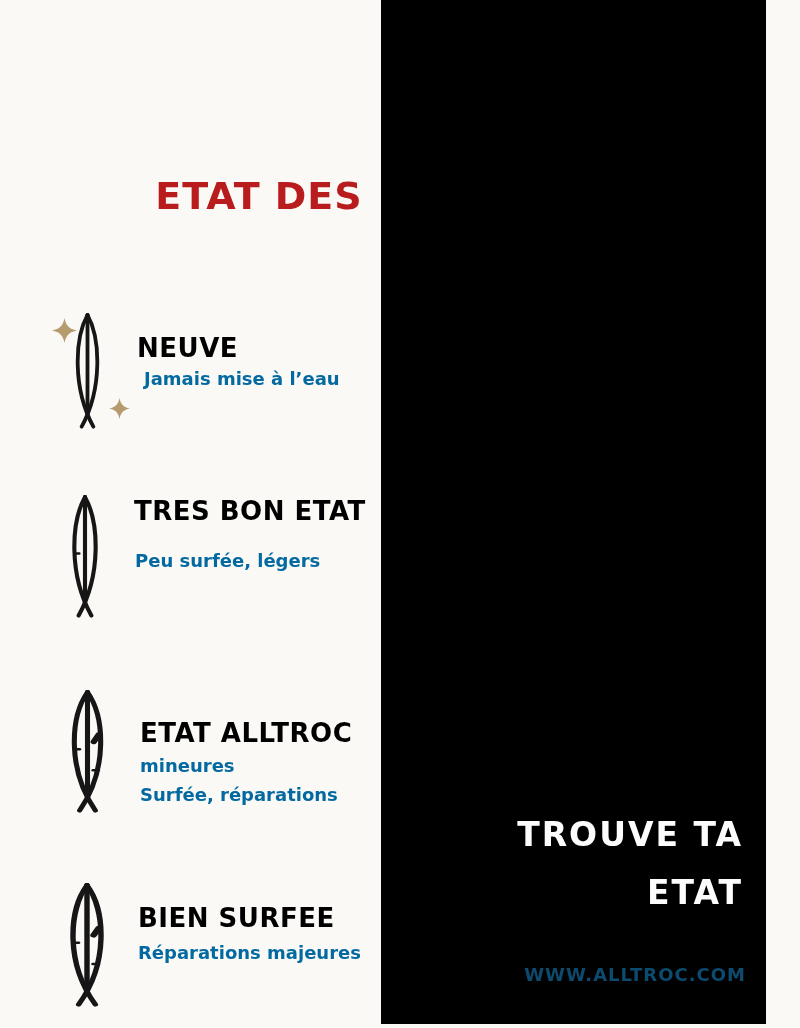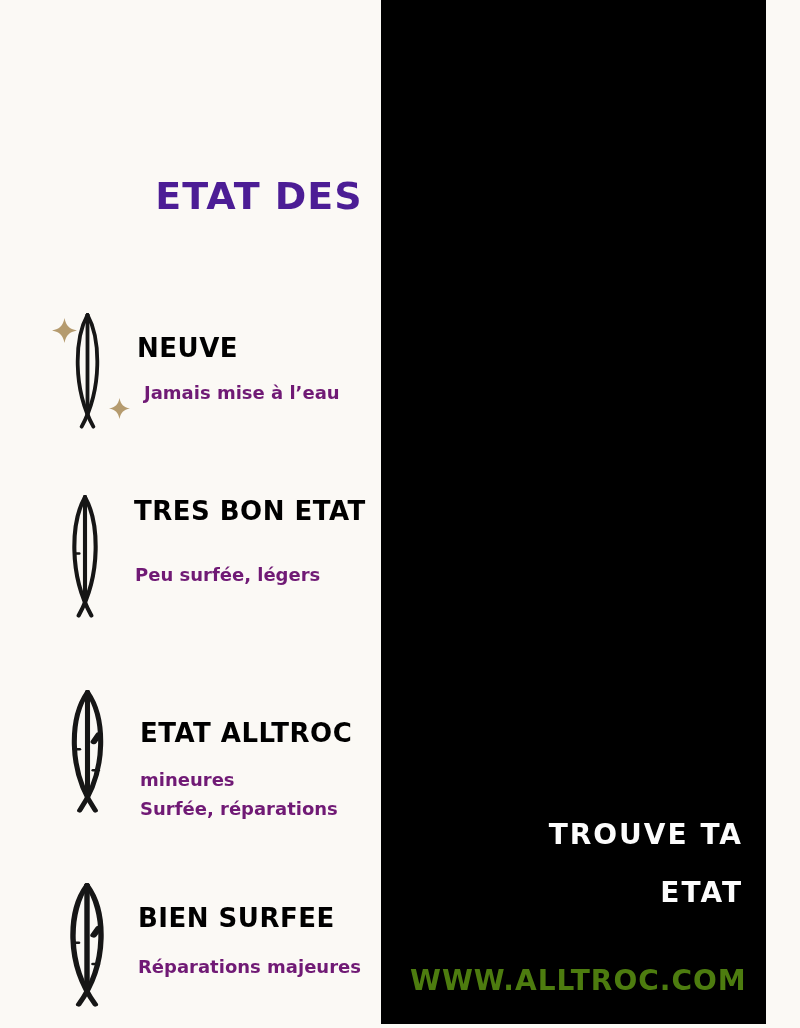--- a/index.html
+++ b/index.html
@@ -19,61 +19,60 @@
   }
   .title {
     position: absolute;
     left: 128px; top: 168px;
     width: 262px;
     text-align: center;
     font-size: 38px;
     font-weight: bold;
     letter-spacing: 1px;
     line-height: 57px;
-    color: #4c1d95;
+    color: #b91c1c;
     white-space: nowrap;
   }
   .board-svg { position: absolute; }
   .sparkle { position: absolute; }
   .cond-label {
     position: absolute;
     font-size: 26px;
     font-weight: bold;
     letter-spacing: 0.5px;
     color: #000000;
     white-space: nowrap;
   }
   .cond-desc {
     position: absolute;
     font-size: 18px;
     font-weight: bold;
     line-height: 29px;
-    color: #701a75;
+    color: #0369a1;
     white-space: nowrap;
-    margin-top: 14px;
   }
   .tagline {
     position: absolute;
     left: 410px; top: 806px;
     width: 333px;
     text-align: right;
     color: #FCFCFC;
-    font-size: 28px;
+    font-size: 33px;
     font-weight: bold;
     letter-spacing: 2px;
     line-height: 58px;
     white-space: nowrap;
   }
   .website {
     position: absolute;
     left: 410px; top: 964px;
     width: 336px;
     text-align: right;
-    color: #4d7c0f;
-    font-size: 28px;
+    color: #0c4a6e;
+    font-size: 18px;
     font-weight: bold;
     letter-spacing: 1px;
     white-space: nowrap;
   }
 </style>
 </head>
 <body>
 
 <div class="black-panel"></div>
 

